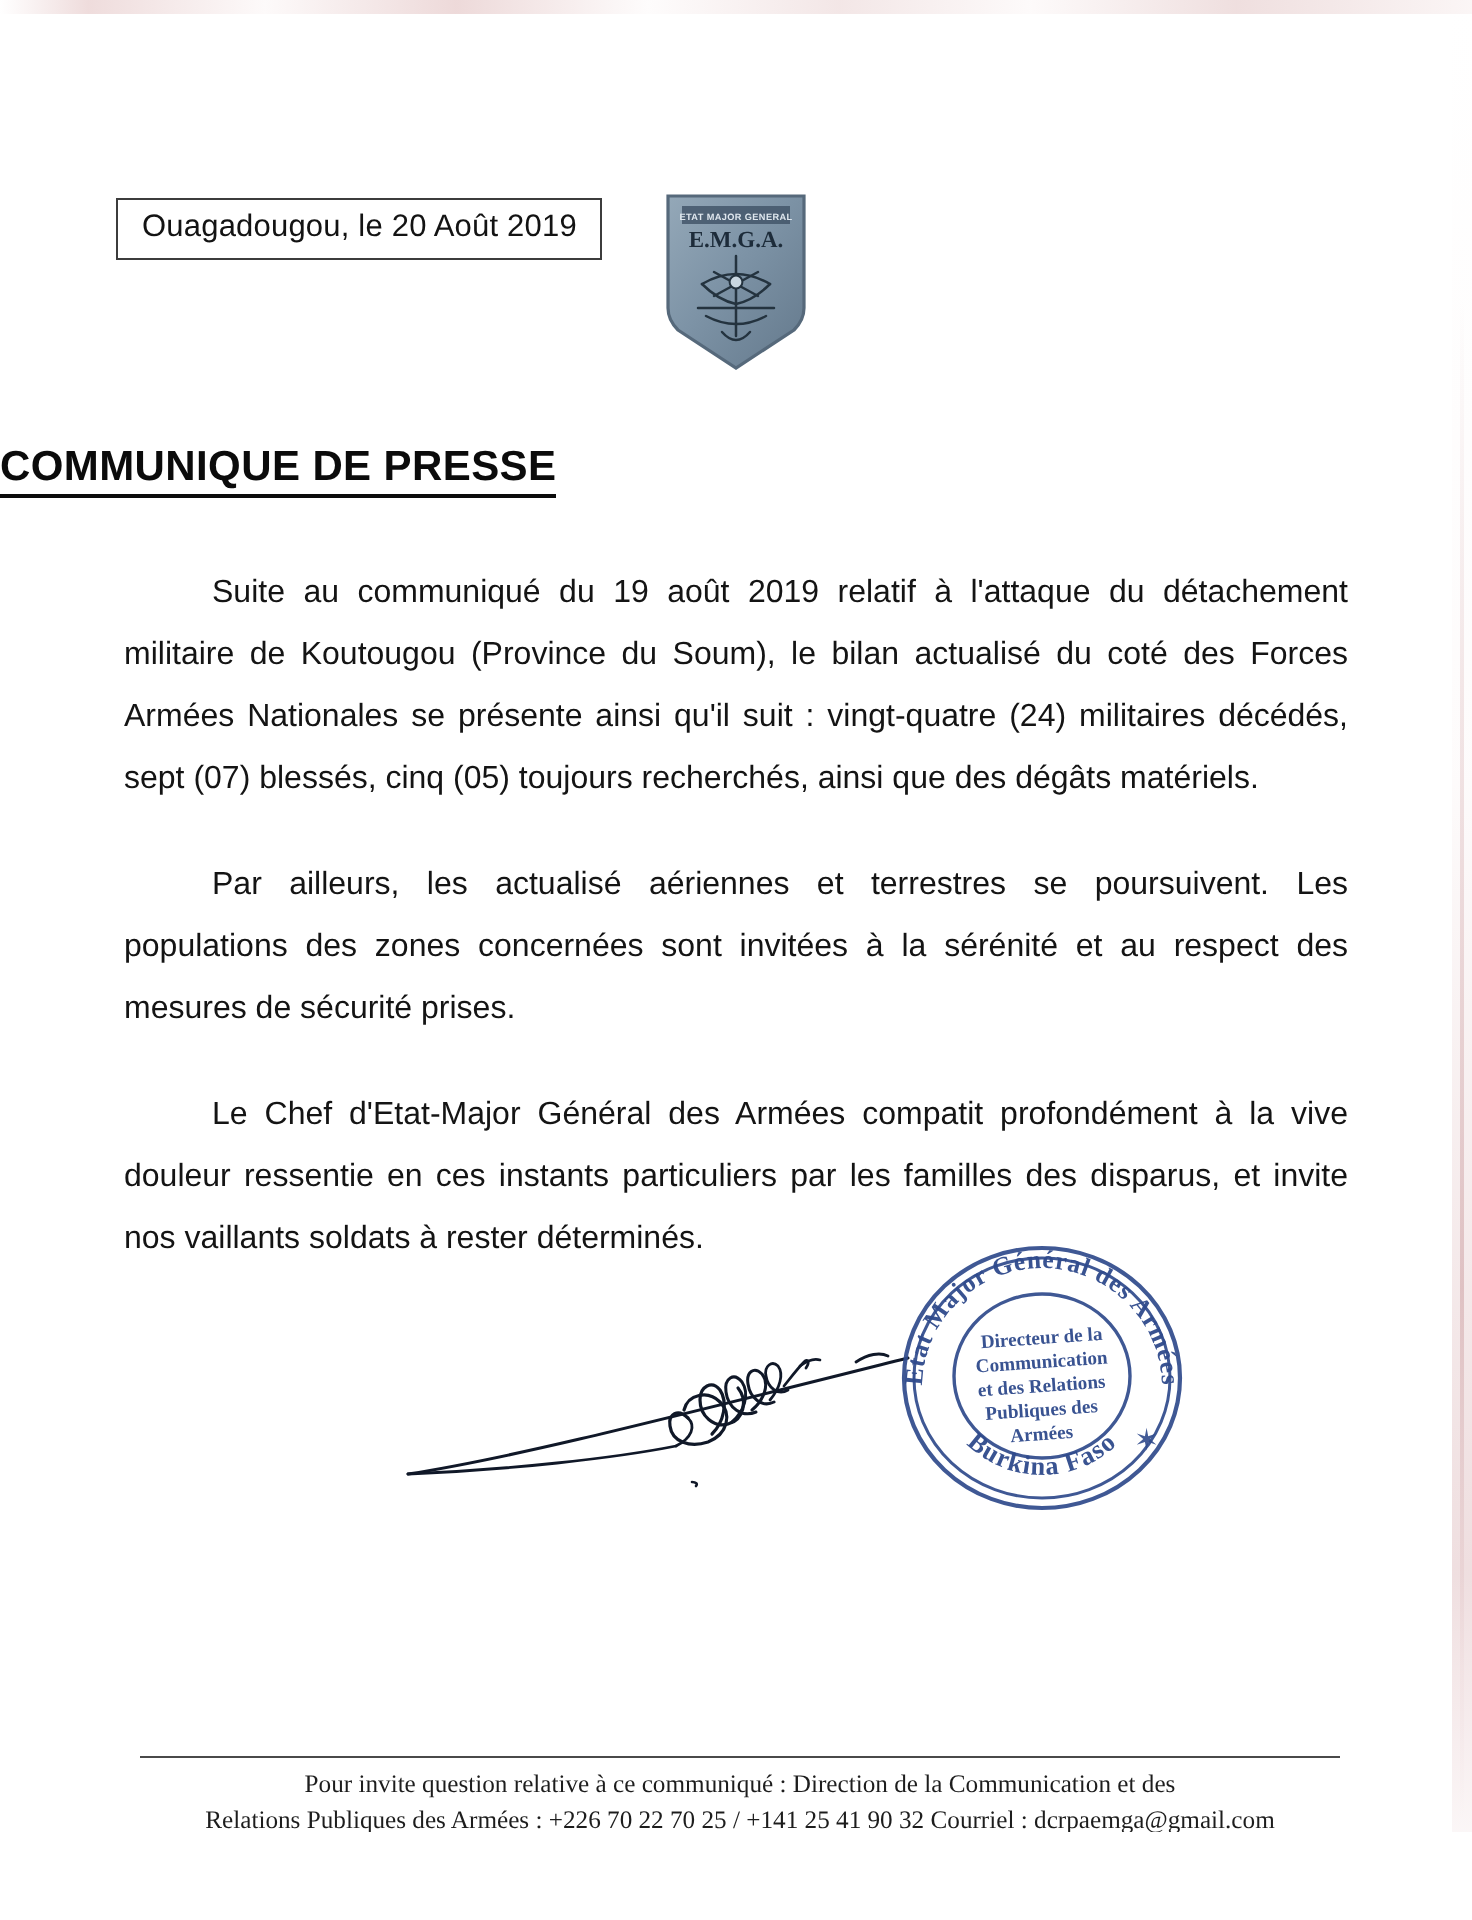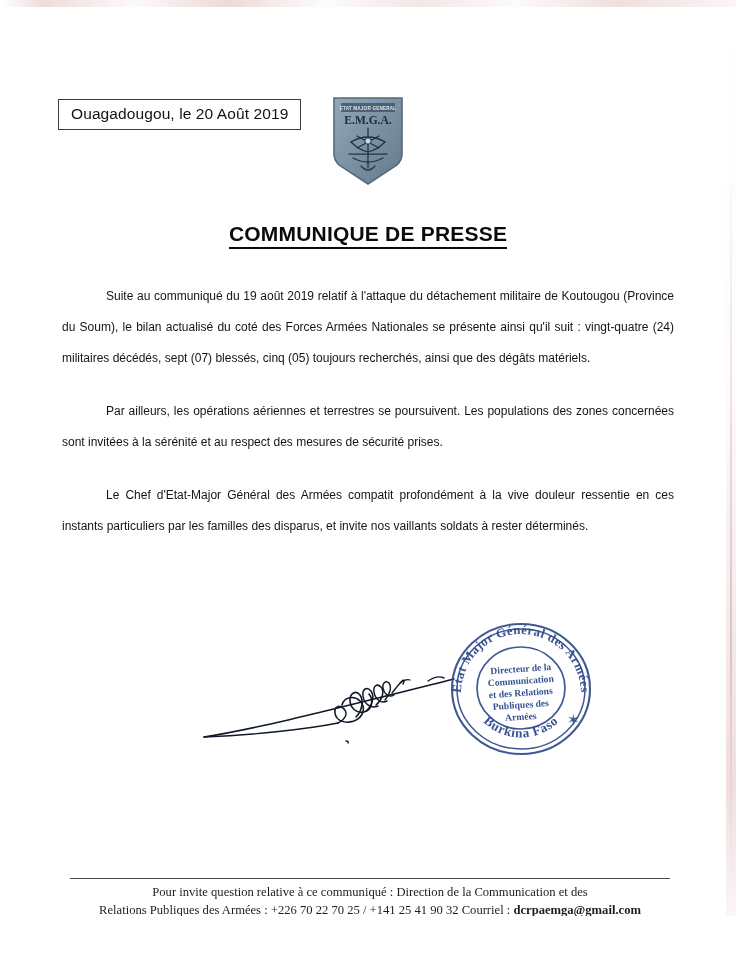--- a/index.html
+++ b/index.html
@@ -83,21 +83,21 @@
     width: 74px;
     height: 90px;
   }
   .emblem-svg { display:block; width:74px; height:90px; }
 
   
   .doc-title {
     position: absolute;
     left: 0; right: 0;
     top: 222px;
-    text-align: center;
+    text-align: left;
     font-size: 21px;
     font-weight: bold;
     letter-spacing: .2px;
     color: #0b0b0b;
   }
   .doc-title span.t {
     border-bottom: 2.2px solid #0b0b0b;
     padding-bottom: 2px;
   }
 
@@ -105,21 +105,21 @@
   .body-block {
     position: absolute;
     left: 62px;
     top: 281px;
     width: 612px;
   }
   .para {
     margin: 0 0 22px 0;
     text-align: justify;
     text-justify: inter-word;
-    font-size: 12px;
+    font-size: 16px;
     line-height: 31px;
     color: #141414;
     text-indent: 44px;
   }
   .para:last-child { margin-bottom: 0; }
 
   
   .signature {
     position: absolute;
     left: 196px;
@@ -164,21 +164,21 @@
     left: 60px;
     top: 884px;
     width: 620px;
     text-align: center;
     font-family: "Liberation Serif", serif;
     font-size: 12.6px;
     line-height: 17.5px;
     color: #1d1d1d;
   }
   .footer .fl { display:block; white-space: nowrap; }
-  .footer .email { border-bottom: 1px solid #1d1d1d; font-weight: bold; }
+  .footer .email { border-bottom: 1px solid #1d1d1d; }
 </style>
 </head>
 <body>
 
 <div id="page">
 
   <div class="scan-top-artifact"></div>
   <div class="scan-right-artifact"></div>
   <div class="scan-right-line"></div>
 
@@ -212,21 +212,21 @@
       <circle cx="37" cy="45" r="3.2" fill="#c8d6e0" stroke="#24333f" stroke-width="1"></circle>
     </svg>
   </div>
 
   <div class="doc-title">
     <span class="t">COMMUNIQUE DE PRESSE</span>
   </div>
 
   <div class="body-block">
     <p class="para">Suite au communiqué du 19 août 2019 relatif à l'attaque du détachement militaire de Koutougou (Province du Soum), le bilan actualisé du coté des Forces Armées Nationales se présente ainsi qu'il suit : vingt-quatre (24) militaires décédés, sept (07) blessés, cinq (05) toujours recherchés, ainsi que des dégâts matériels.</p>
-    <p class="para">Par ailleurs, les opérations aériennes et terrestres se poursuivent. Les populations des zones concernées sont invitées à la sérénité et au respect des mesures de sécurité prises.</p>
+    <p class="para">Par ailleurs, les actualisé aériennes et terrestres se poursuivent. Les populations des zones concernées sont invitées à la sérénité et au respect des mesures de sécurité prises.</p>
     <p class="para">Le Chef d'Etat-Major Général des Armées compatit profondément à la vive douleur ressentie en ces instants particuliers par les familles des disparus, et invite nos vaillants soldats à rester déterminés.</p>
   </div>
 
   <div class="signature">
     <svg viewBox="0 0 270 105" xmlns="http://www.w3.org/2000/svg">
       <g fill="none" stroke="#101828" stroke-linecap="round" stroke-linejoin="round">
         <path d="M8 82 C60 74 130 56 258 24" stroke-width="1.5"></path>
         <path d="M8 82 C58 80 112 74 142 68" stroke-width="1.4"></path>
         <path d="M142 68 C150 64 152 58 148 54" stroke-width="1.4"></path>
         <path d="M148 54 C143 49 138 52 139 58 C140 66 149 69 158 66

